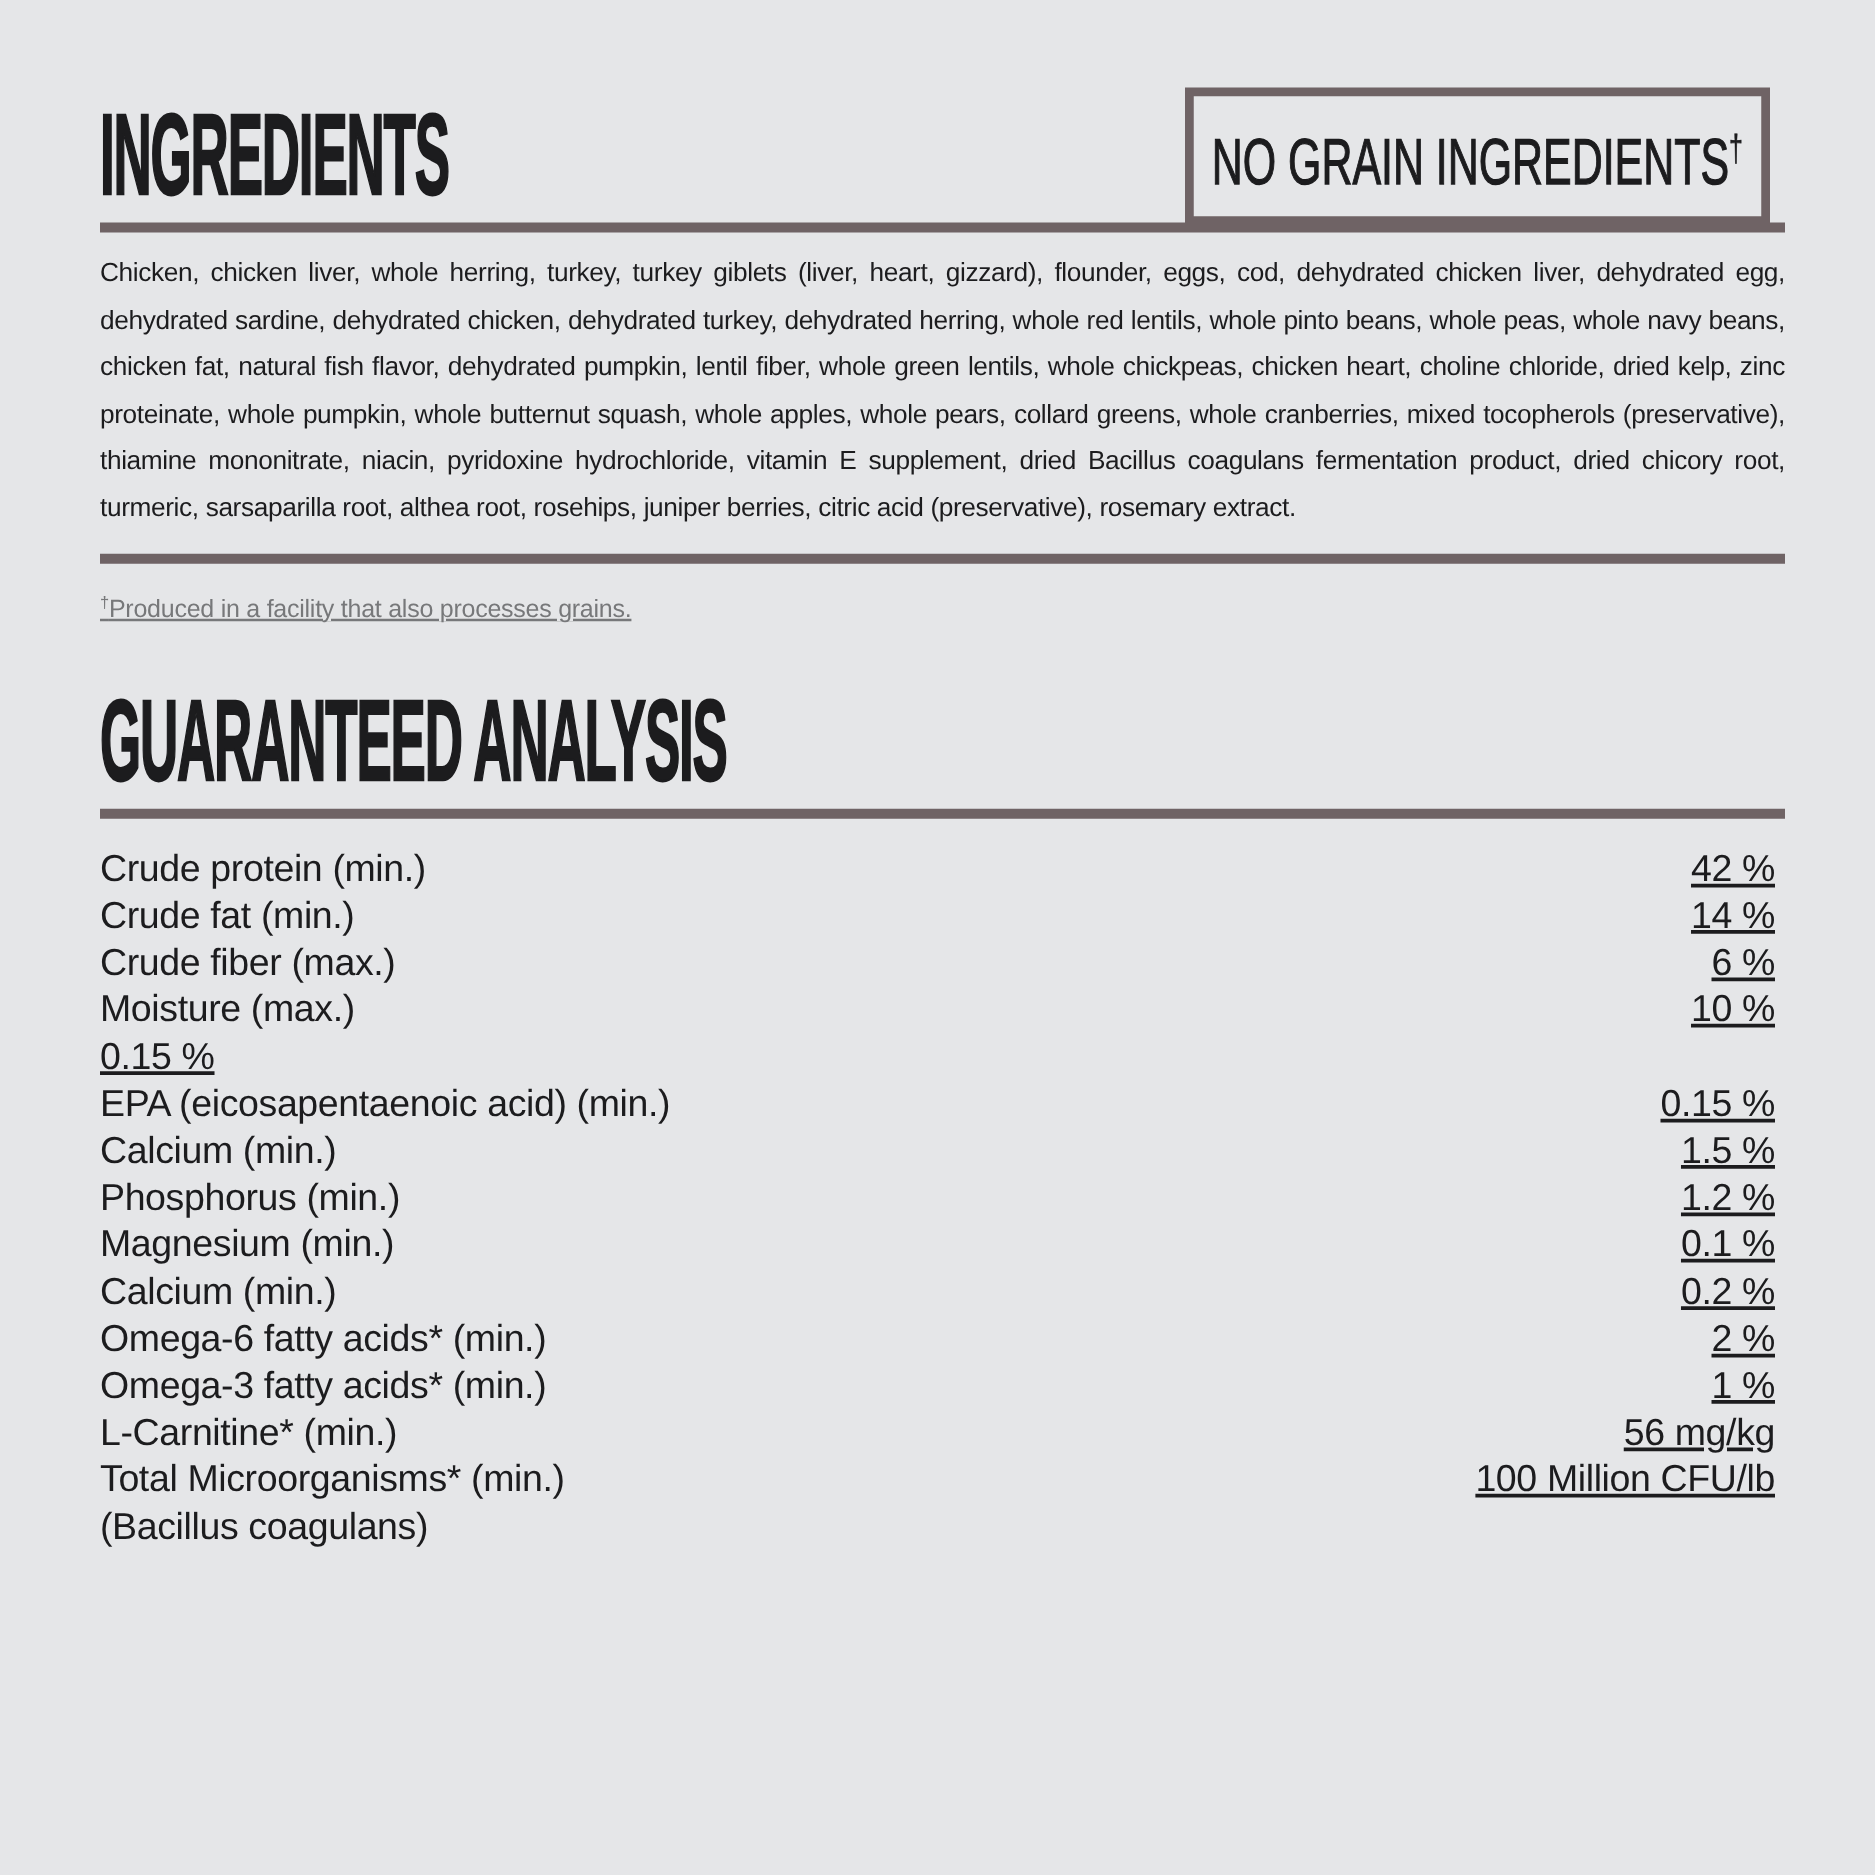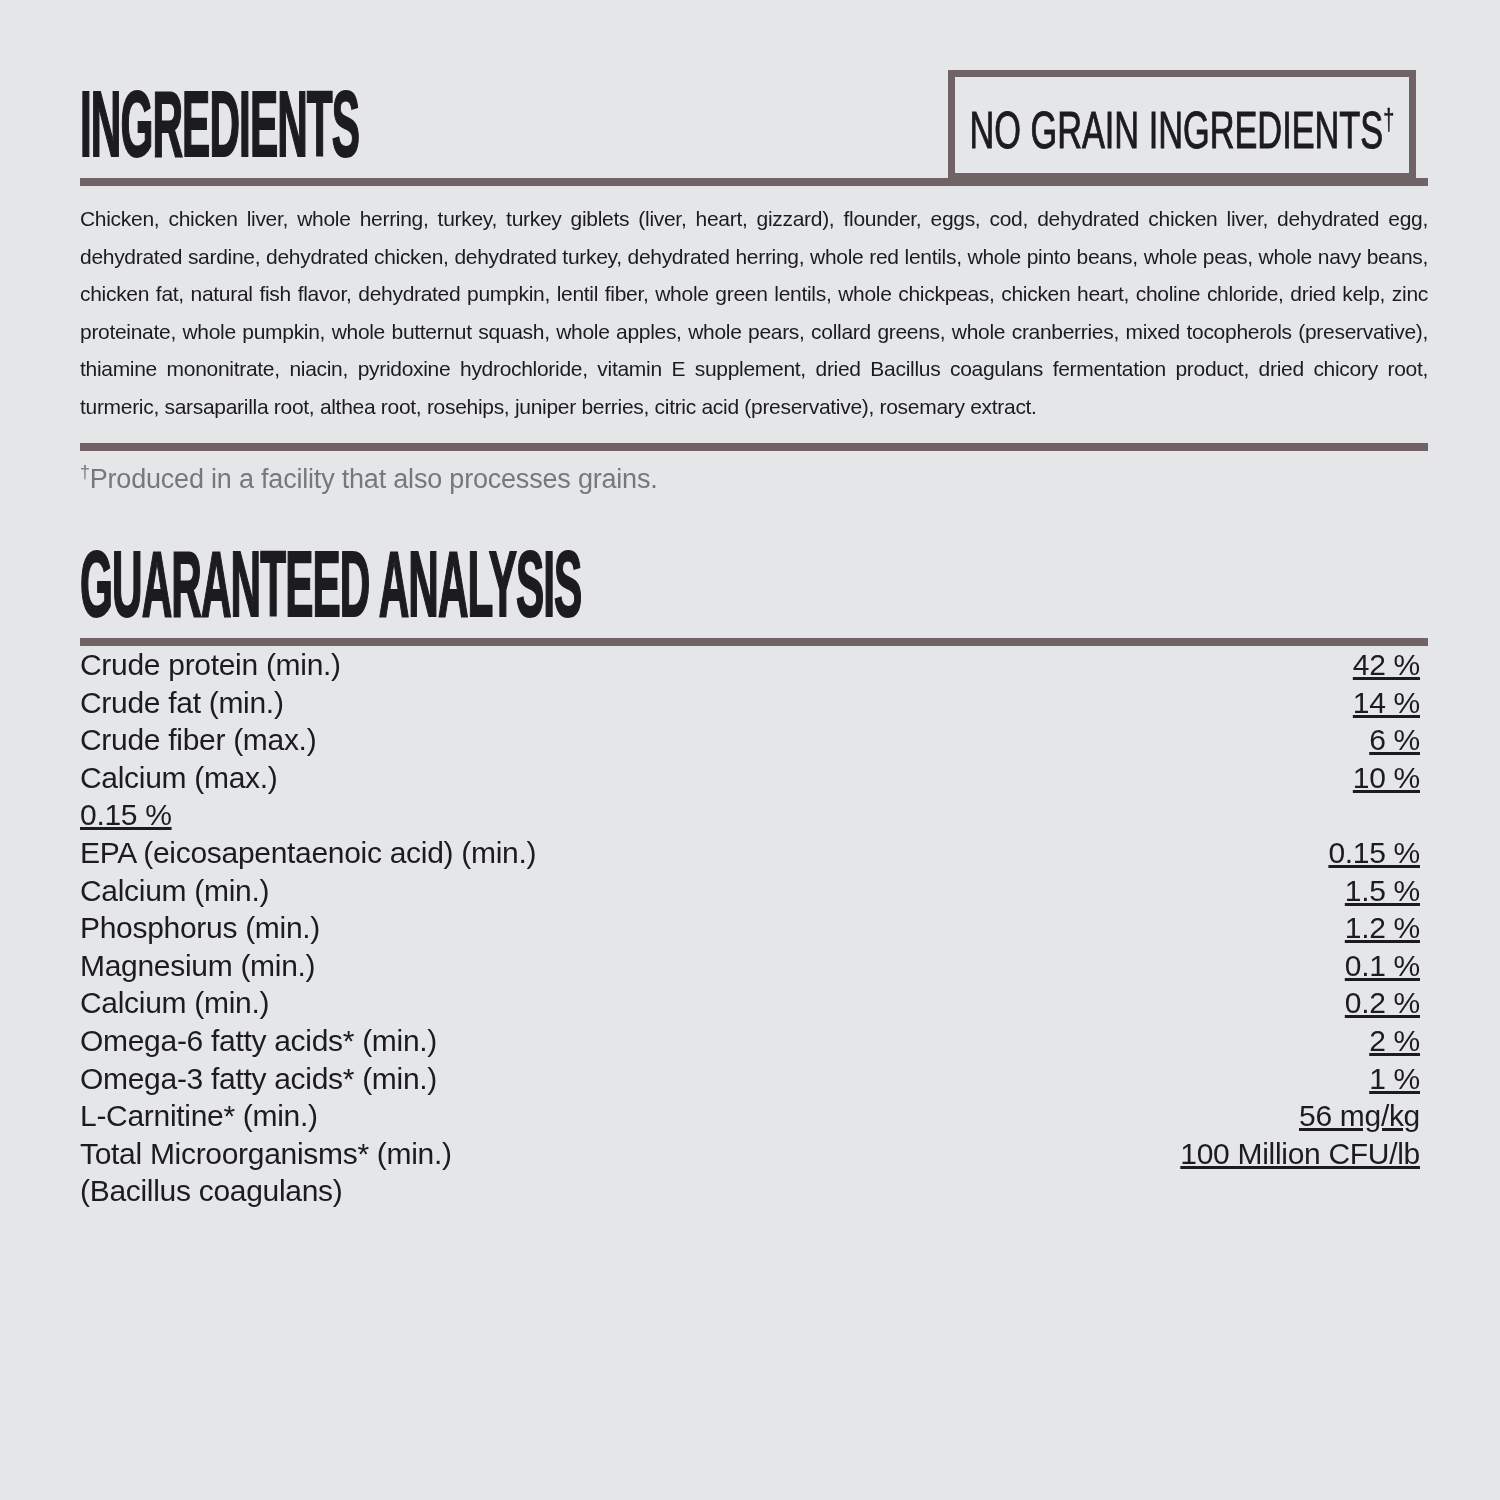--- a/index.html
+++ b/index.html
@@ -75,29 +75,31 @@
   .ingredients-body{
     margin-top:14px;
     font-size:21px;
     line-height:37.5px;
     letter-spacing:-0.3px;
     text-align:justify;
     color:var(--ink);
   }
 
   .footnote{
-    margin-top:6px;
-    font-size:27px;
+    margin-top:16px;
+    font-size:20px;
     line-height:30px;
     color:var(--muted);
     letter-spacing:-0.2px;
+    text-decoration:underline;
   }
   .footnote sup{font-size:66%;vertical-align:super;}
 
   .analysis-table{
+    margin-top:22px;
     width:100%;
   }
   .analysis-row{
     display:flex;
     justify-content:space-between;
     align-items:baseline;
     font-size:30px;
     line-height:37.6px;
     letter-spacing:-0.3px;
   }
@@ -140,21 +142,21 @@
     <span class="row-label">Crude fat (min.)</span>
     <span class="row-value">14 %</span>
   </div>
 
   <div class="analysis-row">
     <span class="row-label">Crude fiber (max.)</span>
     <span class="row-value">6 %</span>
   </div>
 
   <div class="analysis-row">
-    <span class="row-label">Calcium (max.)</span>
+    <span class="row-label">Moisture (max.)</span>
     <span class="row-value">10 %</span>
   </div>
 
   <div class="analysis-row">
     <span class="row-value">0.15 %</span>
   </div>
 
   <div class="analysis-row">
     <span class="row-label">EPA (eicosapentaenoic acid) (min.)</span>
     <span class="row-value">0.15 %</span>

